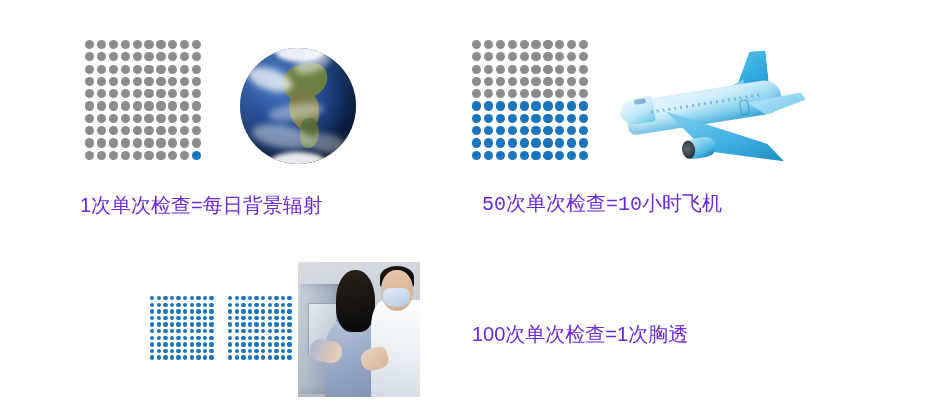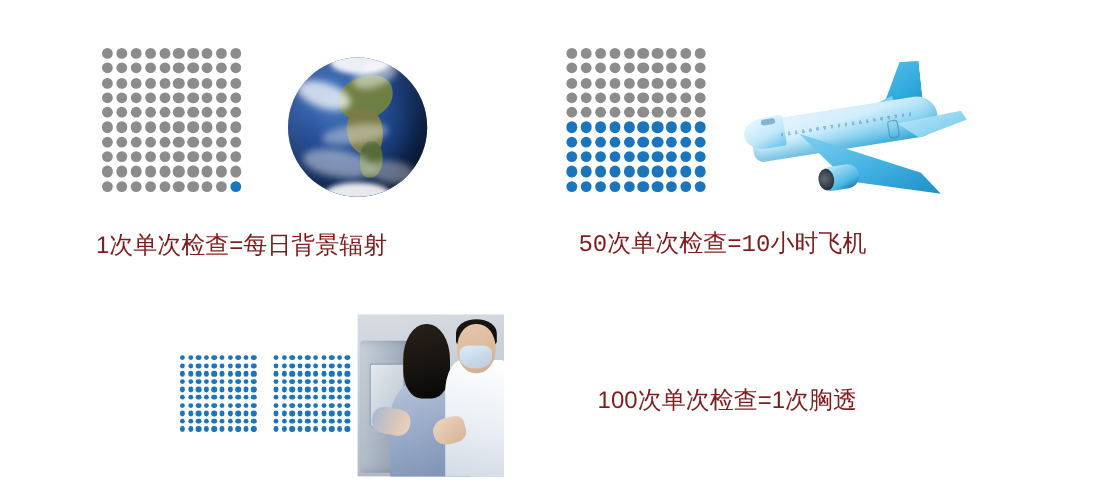--- a/index.html
+++ b/index.html
@@ -50,21 +50,21 @@
     height: 4.4px;
     border-radius: 50%;
   }
 
   
   .caption {
     position: absolute;
     font-size: 20px;
     line-height: 1.2;
     white-space: nowrap;
-    color: #7f1d1d;
+    color: #6d28d9;
     letter-spacing: 0px;
   }
 
   
   .earth {
     position: absolute;
     border-radius: 50%;
     overflow: hidden;
     background: radial-gradient(circle at 34% 30%, #4f7fc4 0%, #27519a 32%, #173a77 62%, #0b2150 88%, #061535 100%);
     box-shadow: inset -10px -10px 26px rgba(0,0,0,0.55),
@@ -728,14 +728,14 @@
     <div class="patient-gown"></div>
     <div class="patient-hair"></div>
     <div class="patient-arm"></div>
     <div class="doctor-coat"></div>
     <div class="doctor-hair"></div>
     <div class="doctor-head"></div>
     <div class="doctor-mask"></div>
     <div class="doctor-hand"></div>
   </div>
 
-  <div class="caption" style="left:472px; top:322px;margin-left:26px;">100次单次检查=1次胸透</div>
+  <div class="caption" style="left:472px; top:322px;">100次单次检查=1次胸透</div>
 </div>
 
 </body></html>

